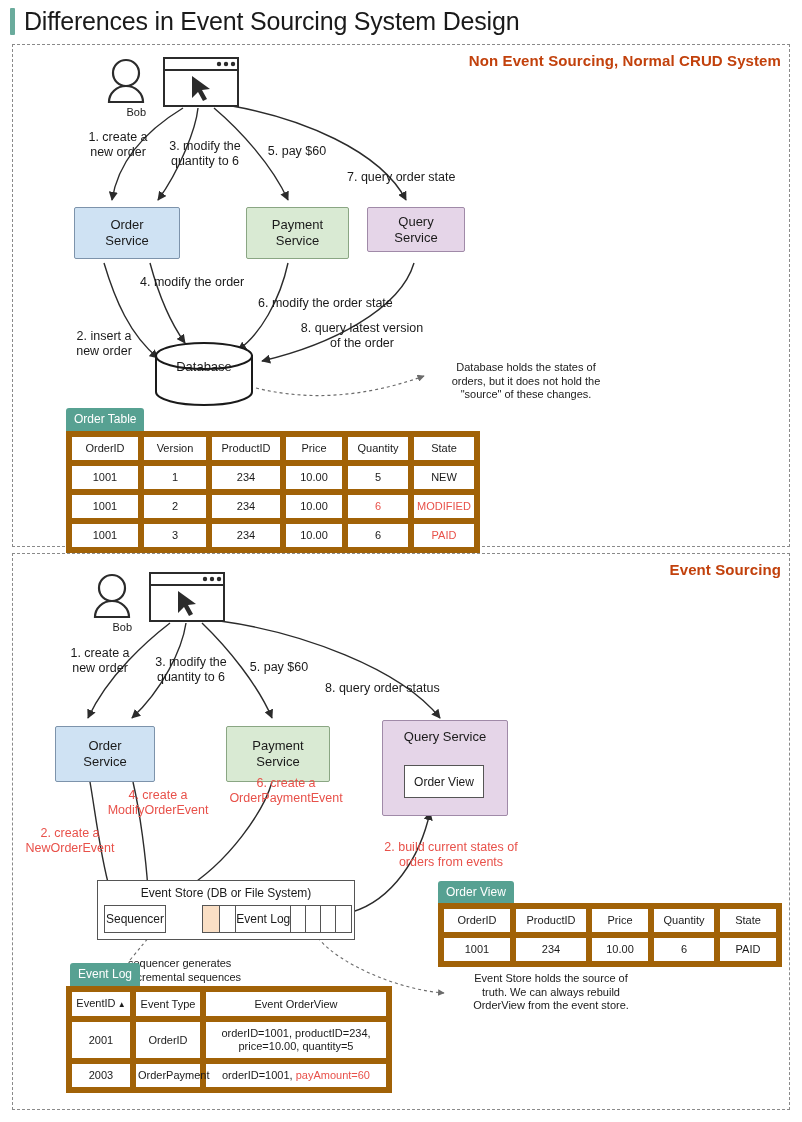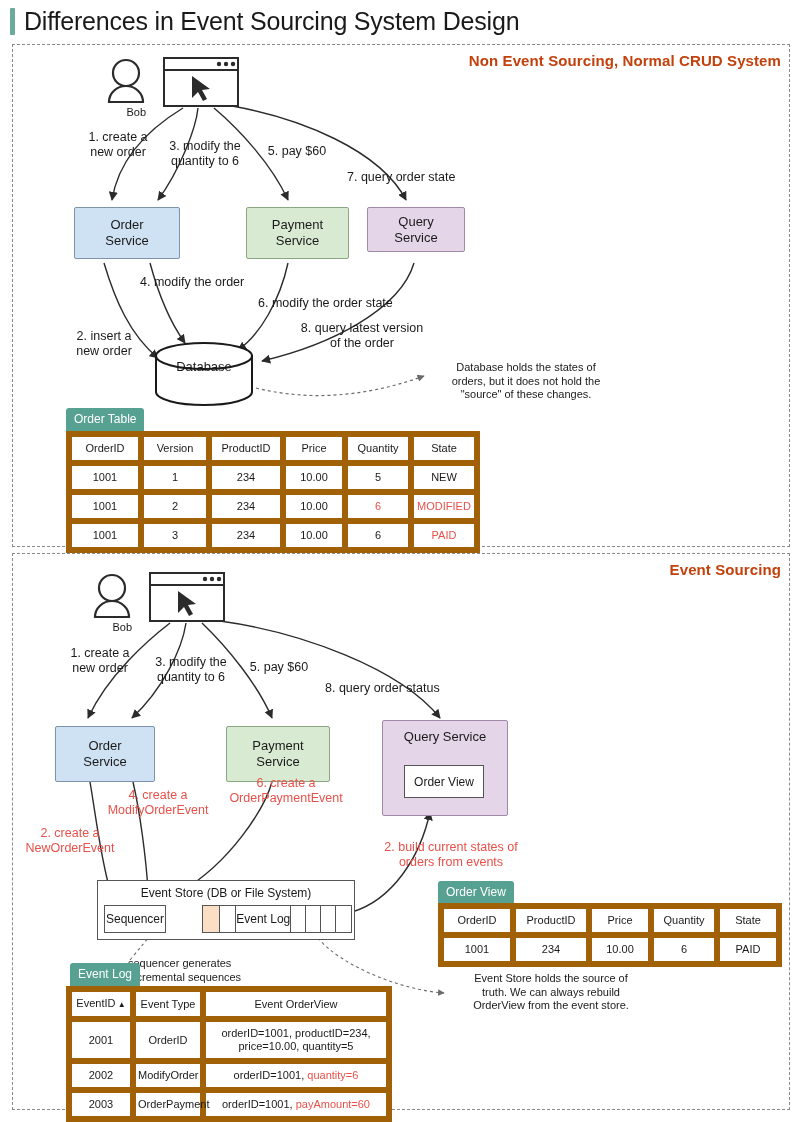--- a/index.html
+++ b/index.html
@@ -480,23 +480,18 @@
       </tr>
     </thead>
   <tbody>
       <tr>
         <td>2001</td>
         <td>OrderID</td>
         <td style="white-space: pre-line;">orderID=1001, productID=234,
 price=10.00, quantity=5</td>
       </tr>
       <tr>
-        <td>2002</td>
-        <td>ModifyOrder</td>
-        <td style="white-space: pre-line;">orderID=1001, <span class="redspan">quantity=6</span></td>
-      </tr>
-      <tr>
         <td>2003</td>
         <td>OrderPayment</td>
         <td style="white-space: pre-line;">orderID=1001, <span class="redspan">payAmount=60</span></td>
       </tr>
     </tbody>
 </table>
 
 </body></html>

